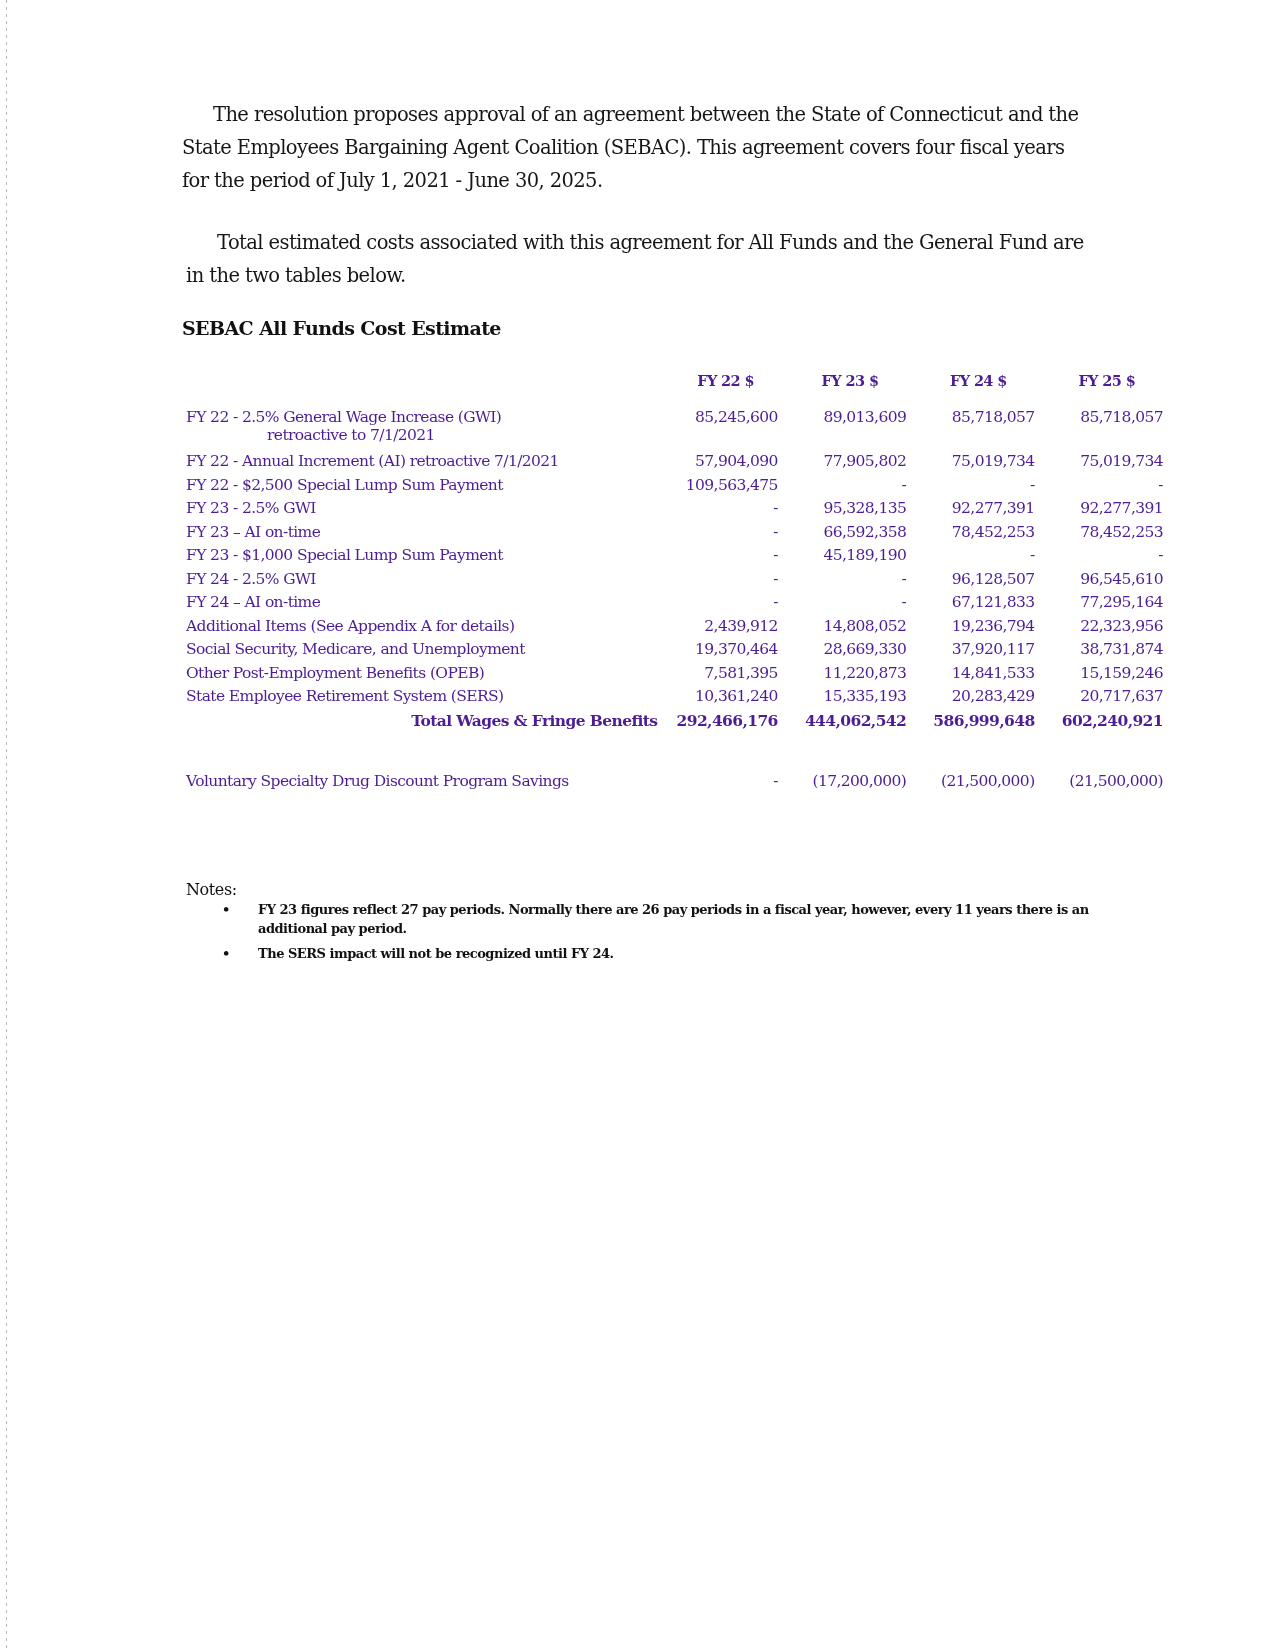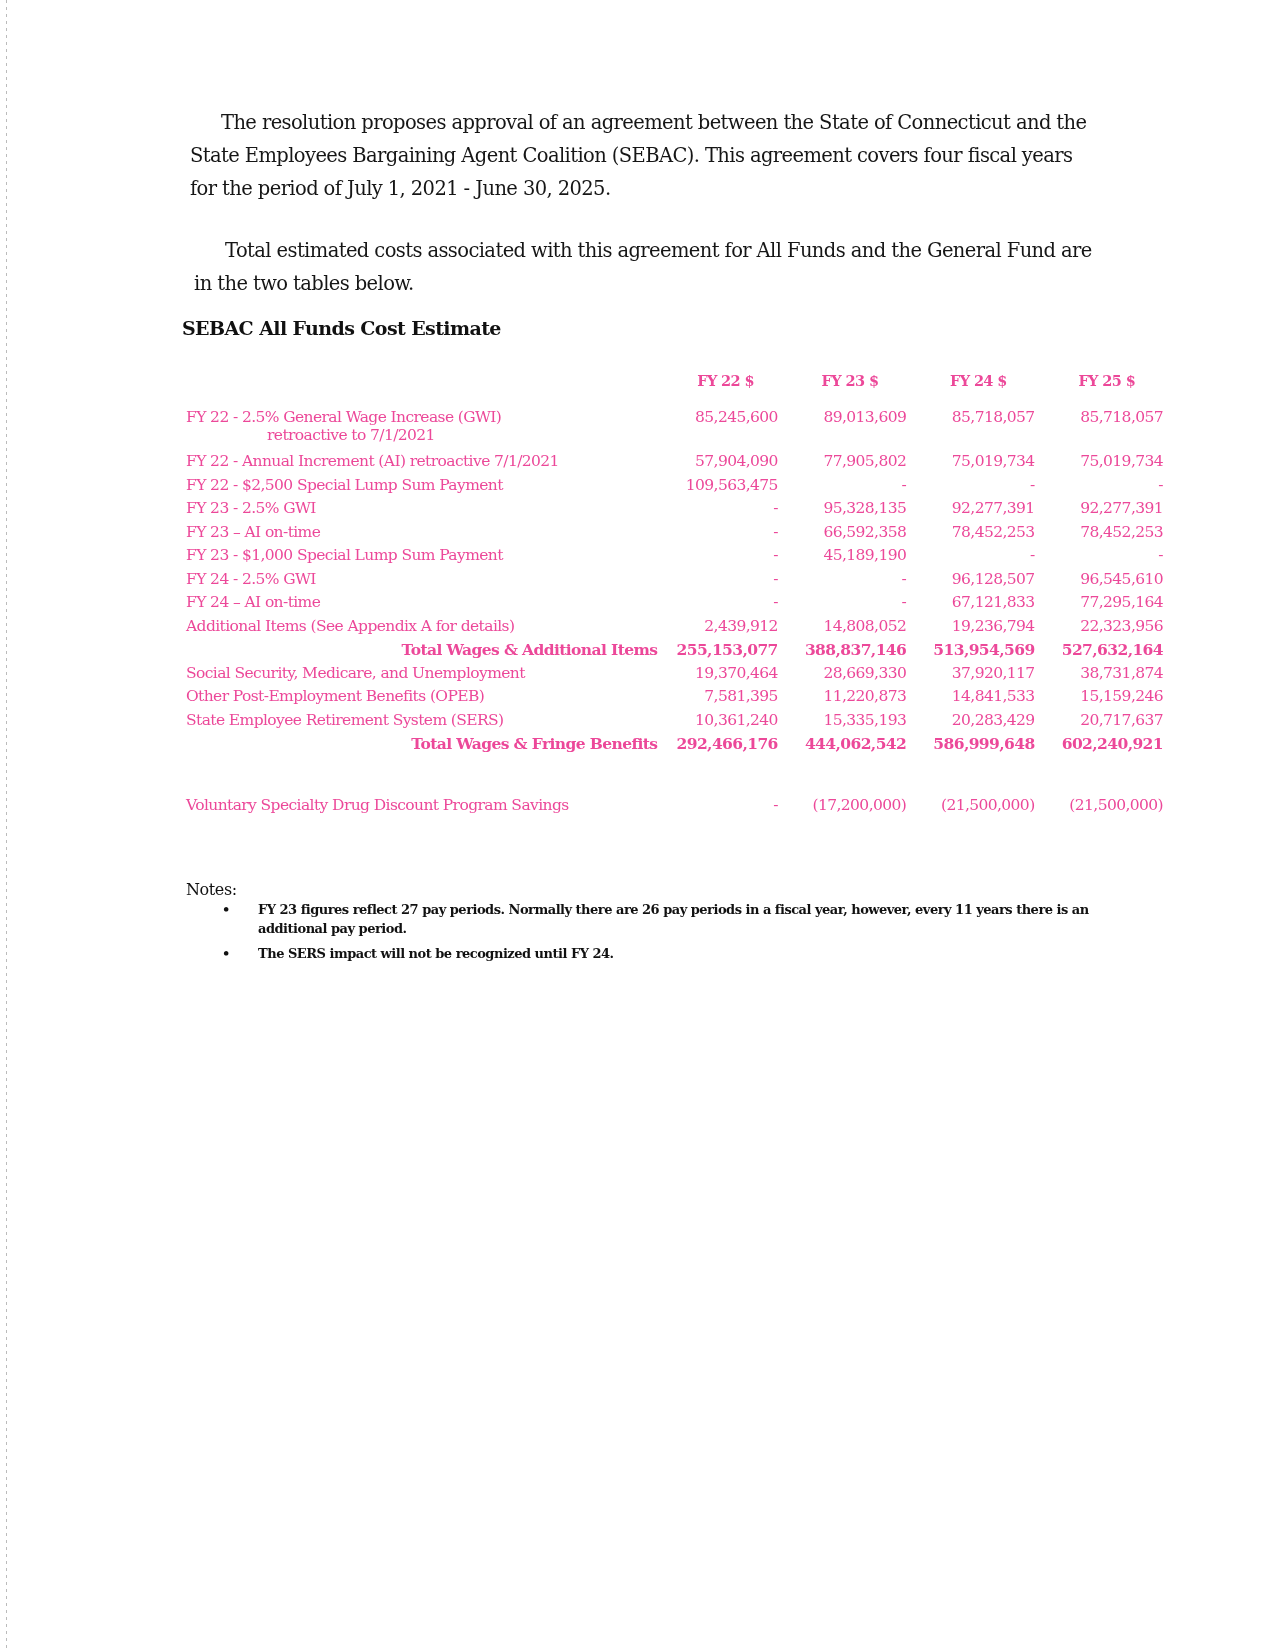--- a/index.html
+++ b/index.html
@@ -18,21 +18,21 @@
     .para .indent { display: inline-block; width: 31px; }
     #p1 { top: 98px; }
     #p2 { top: 222px; }
     .section-title {
       position: absolute; left: 182px; top: 317px;
       font-size: 19px; font-weight: bold; letter-spacing: -0.6px; color: #111;
     }
     table.cost {
       position: absolute; left: 186px; top: 372px; width: 985px;
       border-collapse: collapse;
-      font-size: 15.5px; letter-spacing: -0.6px; color: #ec4899;
+      font-size: 15.5px; letter-spacing: -0.6px; color: #4c1d95;
     }
     table.cost td, table.cost th { padding: 0; vertical-align: top; height: 23.5px; }
     table.cost th { font-weight: bold; font-size: 14.5px; text-align: center; height: 36px; vertical-align: top; }
     table.cost td.label { width: 470px; }
     table.cost td.num { text-align: right; width: 120px; padding-right: 8px; }
     table.cost td.num.c1 { width: 112px; }
     table.cost tr.total td { font-weight: bold; }
     table.cost tr.total td.label { text-align: right; padding-right: 8px; }
     table.cost tr.wrap td { height: 44px; margin-left: 36px; }
     table.cost tr.wrap .sub { display: block; padding-left: 81px; }
@@ -44,23 +44,23 @@
       list-style: none; font-size: 13px; font-weight: bold; letter-spacing: -0.5px; line-height: 19px;
     }
     ul.notes li { position: relative; padding-left: 36px; margin-bottom: 6px; }
     ul.notes li .bullet { position: absolute; left: 0; top: 0; }
   </style>
 </head>
 <body>
 
 <div class="page-edge"></div>
 
-<p class="para" id="p1" style="margin:8px"><span class="indent"></span><span>The resolution proposes approval of an agreement between the State of Connecticut and the State Employees Bargaining Agent Coalition (SEBAC). This agreement covers four fiscal years for the period of July 1, 2021 - June 30, 2025.</span></p>
+<p class="para" id="p1" style="margin:0"><span class="indent"></span><span>The resolution proposes approval of an agreement between the State of Connecticut and the State Employees Bargaining Agent Coalition (SEBAC). This agreement covers four fiscal years for the period of July 1, 2021 - June 30, 2025.</span></p>
 
-<p class="para" id="p2" style="margin:12px"><span class="indent"></span><span>Total estimated costs associated with this agreement for All Funds and the General Fund are in the two tables below.</span></p>
+<p class="para" id="p2" style="margin:4px"><span class="indent"></span><span>Total estimated costs associated with this agreement for All Funds and the General Fund are in the two tables below.</span></p>
 
 <div class="section-title">SEBAC All Funds Cost Estimate</div>
 
 <table class="cost">
   <thead>
     <tr>
       <th></th>
       <th>FY 22 $</th>
       <th>FY 23 $</th>
       <th>FY 24 $</th>
@@ -124,27 +124,20 @@
       <td class="num">67,121,833</td>
       <td class="num">77,295,164</td>
     </tr>
     <tr>
       <td class="label">Additional Items (See Appendix A for details)</td>
       <td class="num c1">2,439,912</td>
       <td class="num">14,808,052</td>
       <td class="num">19,236,794</td>
       <td class="num">22,323,956</td>
     </tr>
-    <tr class="total">
-      <td class="label">Total Wages &amp; Additional Items</td>
-      <td class="num c1">255,153,077</td>
-      <td class="num">388,837,146</td>
-      <td class="num">513,954,569</td>
-      <td class="num">527,632,164</td>
-    </tr>
     <tr>
       <td class="label">Social Security, Medicare, and Unemployment</td>
       <td class="num c1">19,370,464</td>
       <td class="num">28,669,330</td>
       <td class="num">37,920,117</td>
       <td class="num">38,731,874</td>
     </tr>
     <tr>
       <td class="label">Other Post-Employment Benefits (OPEB)</td>
       <td class="num c1">7,581,395</td>

